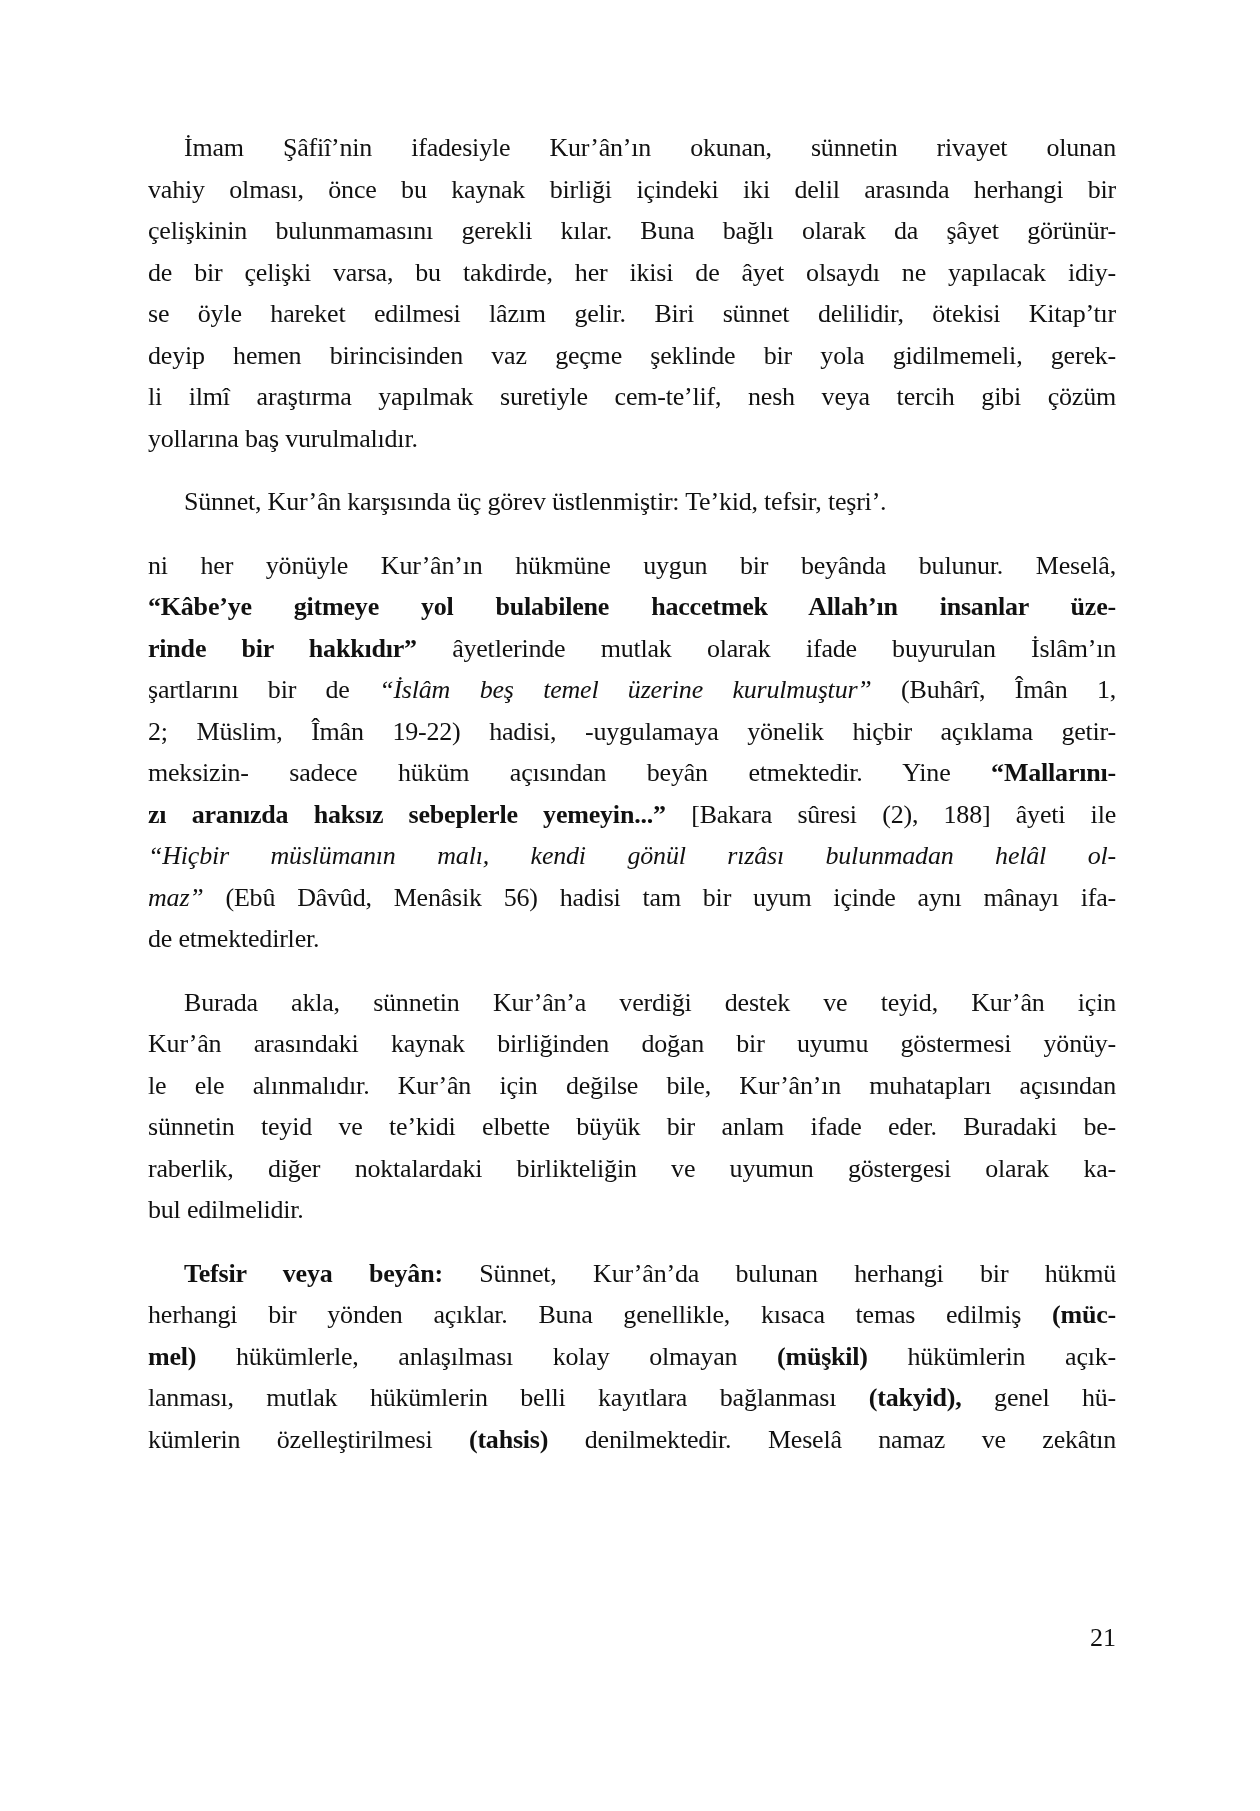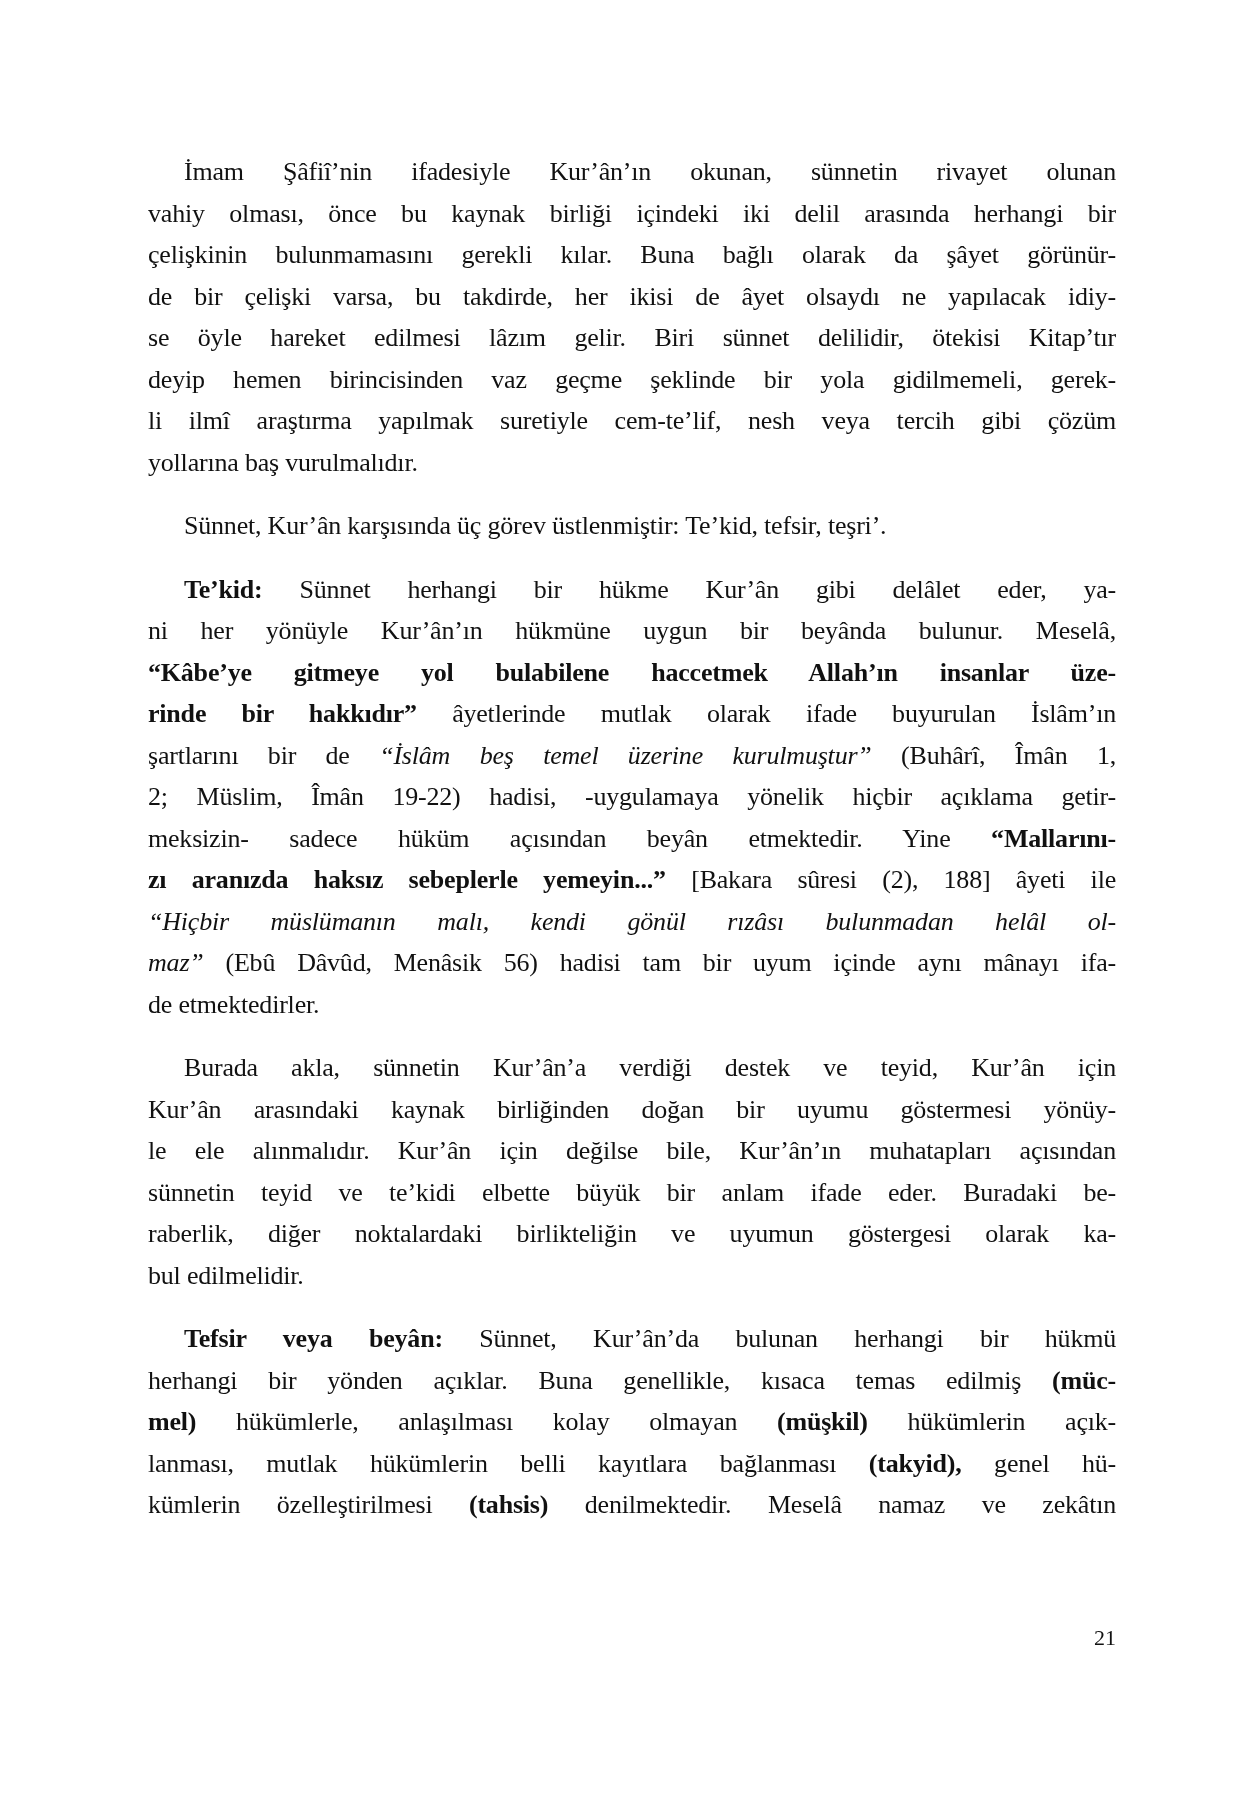--- a/index.html
+++ b/index.html
@@ -8,21 +8,21 @@
     width: 1260px;
     height: 1811px;
     background: #ffffff;
     color: #111111;
     font-family: "Liberation Serif", serif;
     overflow: hidden;
   }
   .text-block {
     position: absolute;
     left: 148px;
-    top: 151px;
+    top: 127px;
     width: 968px;
     font-size: 26px;
     line-height: 41.5px;
     letter-spacing: -0.2px;
   }
   .paragraph + .paragraph { margin-top: 22px; }
   .line {
     text-align: justify;
     text-align-last: justify;
     white-space: normal;
@@ -32,21 +32,21 @@
   .seg-n { font-weight: normal; font-style: normal; }
   .seg-b { font-weight: bold; }
   .seg-i { font-style: italic; }
   .seg-sm { font-size: 26px; }
   .page-number {
     position: absolute;
     left: 148px;
     top: 1622px;
     width: 968px;
     text-align: right;
-    font-size: 22px;
+    font-size: 26px;
     line-height: 32px;
   }
 </style>
 </head>
 <body>
 
 <div class="page">
   <div class="text-block">
       <div class="paragraph">
         <div class="line indent"><span class="seg-n">İmam Şâfiî’nin ifadesiyle Kur’ân’ın okunan, sünnetin rivayet olunan</span></div>
@@ -55,21 +55,20 @@
         <div class="line"><span class="seg-n">de bir çelişki varsa, bu takdirde, her ikisi de âyet olsaydı ne yapılacak idiy-</span></div>
         <div class="line"><span class="seg-n">se öyle hareket edilmesi lâzım gelir. Biri sünnet delilidir, ötekisi Kitap’tır</span></div>
         <div class="line"><span class="seg-n">deyip hemen birincisinden vaz geçme şeklinde bir yola gidilmemeli, gerek-</span></div>
         <div class="line"><span class="seg-n">li ilmî araştırma yapılmak suretiyle cem-te’lif, nesh veya tercih gibi çözüm</span></div>
         <div class="line last"><span class="seg-n">yollarına baş vurulmalıdır.</span></div>
       </div>
       <div class="paragraph">
         <div class="line indent last"><span class="seg-n">Sünnet, Kur’ân karşısında üç görev üstlenmiştir: Te’kid, tefsir, teşri’.</span></div>
       </div>
       <div class="paragraph">
-        <div class="line indent"><span class="seg-b">Te’kid:</span><span class="seg-n"> Sünnet herhangi bir hükme Kur’ân gibi delâlet eder, ya-</span></div>
         <div class="line"><span class="seg-n">ni her yönüyle Kur’ân’ın hükmüne uygun bir beyânda bulunur. Meselâ,</span></div>
         <div class="line"><span class="seg-b">“Kâbe’ye gitmeye yol bulabilene haccetmek Allah’ın insanlar üze-</span></div>
         <div class="line"><span class="seg-b">rinde bir hakkıdır”</span><span class="seg-n"> âyetlerinde mutlak olarak ifade buyurulan İslâm’ın</span></div>
         <div class="line"><span class="seg-n">şartlarını bir de </span><span class="seg-i">“İslâm beş temel üzerine kurulmuştur”</span><span class="seg-n"> </span><span class="seg-sm">(Buhârî, Îmân 1,</span></div>
         <div class="line"><span class="seg-sm">2; Müslim, Îmân 19-22)</span><span class="seg-n"> hadisi, -uygulamaya yönelik hiçbir açıklama getir-</span></div>
         <div class="line"><span class="seg-n">meksizin- sadece hüküm açısından beyân etmektedir. Yine </span><span class="seg-b">“Mallarını-</span></div>
         <div class="line"><span class="seg-b">zı aranızda haksız sebeplerle yemeyin...”</span><span class="seg-sm"> [Bakara sûresi (2), 188]</span><span class="seg-n"> âyeti ile</span></div>
         <div class="line"><span class="seg-i">“Hiçbir müslümanın malı, kendi gönül rızâsı bulunmadan helâl ol-</span></div>
         <div class="line"><span class="seg-i">maz”</span><span class="seg-sm"> (Ebû Dâvûd, Menâsik 56)</span><span class="seg-n"> hadisi tam bir uyum içinde aynı mânayı ifa-</span></div>
         <div class="line last"><span class="seg-n">de etmektedirler.</span></div>

